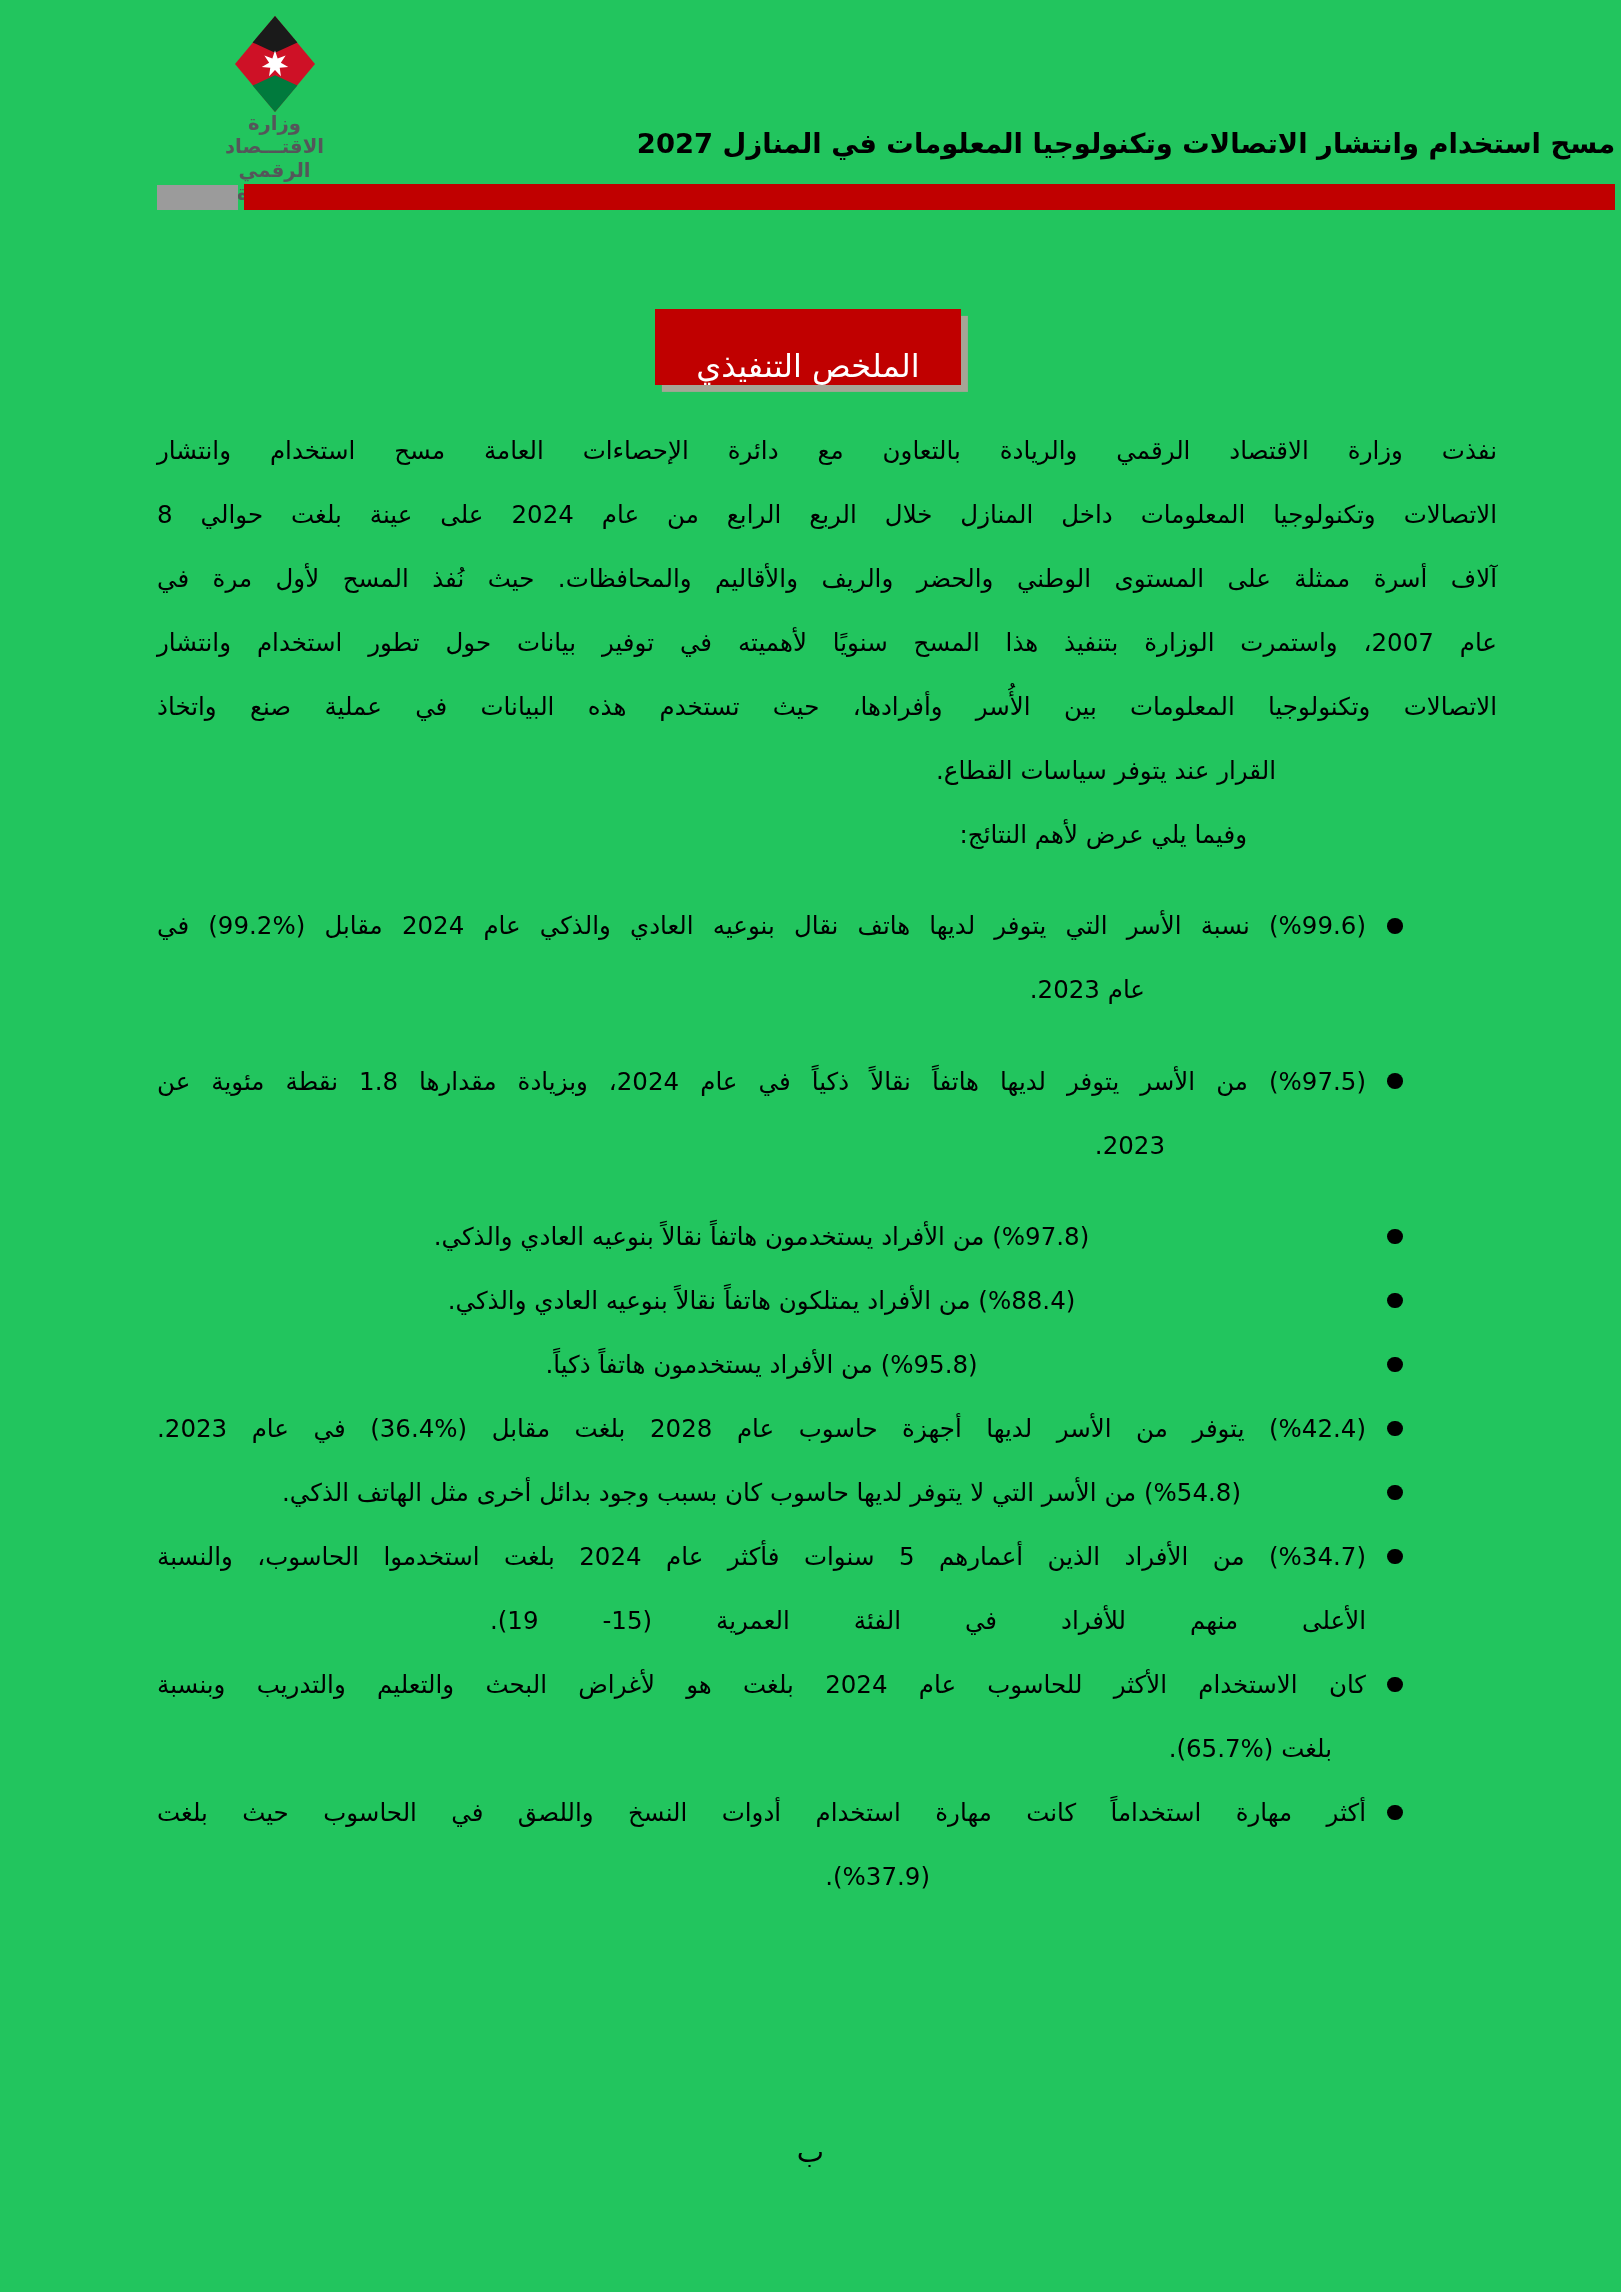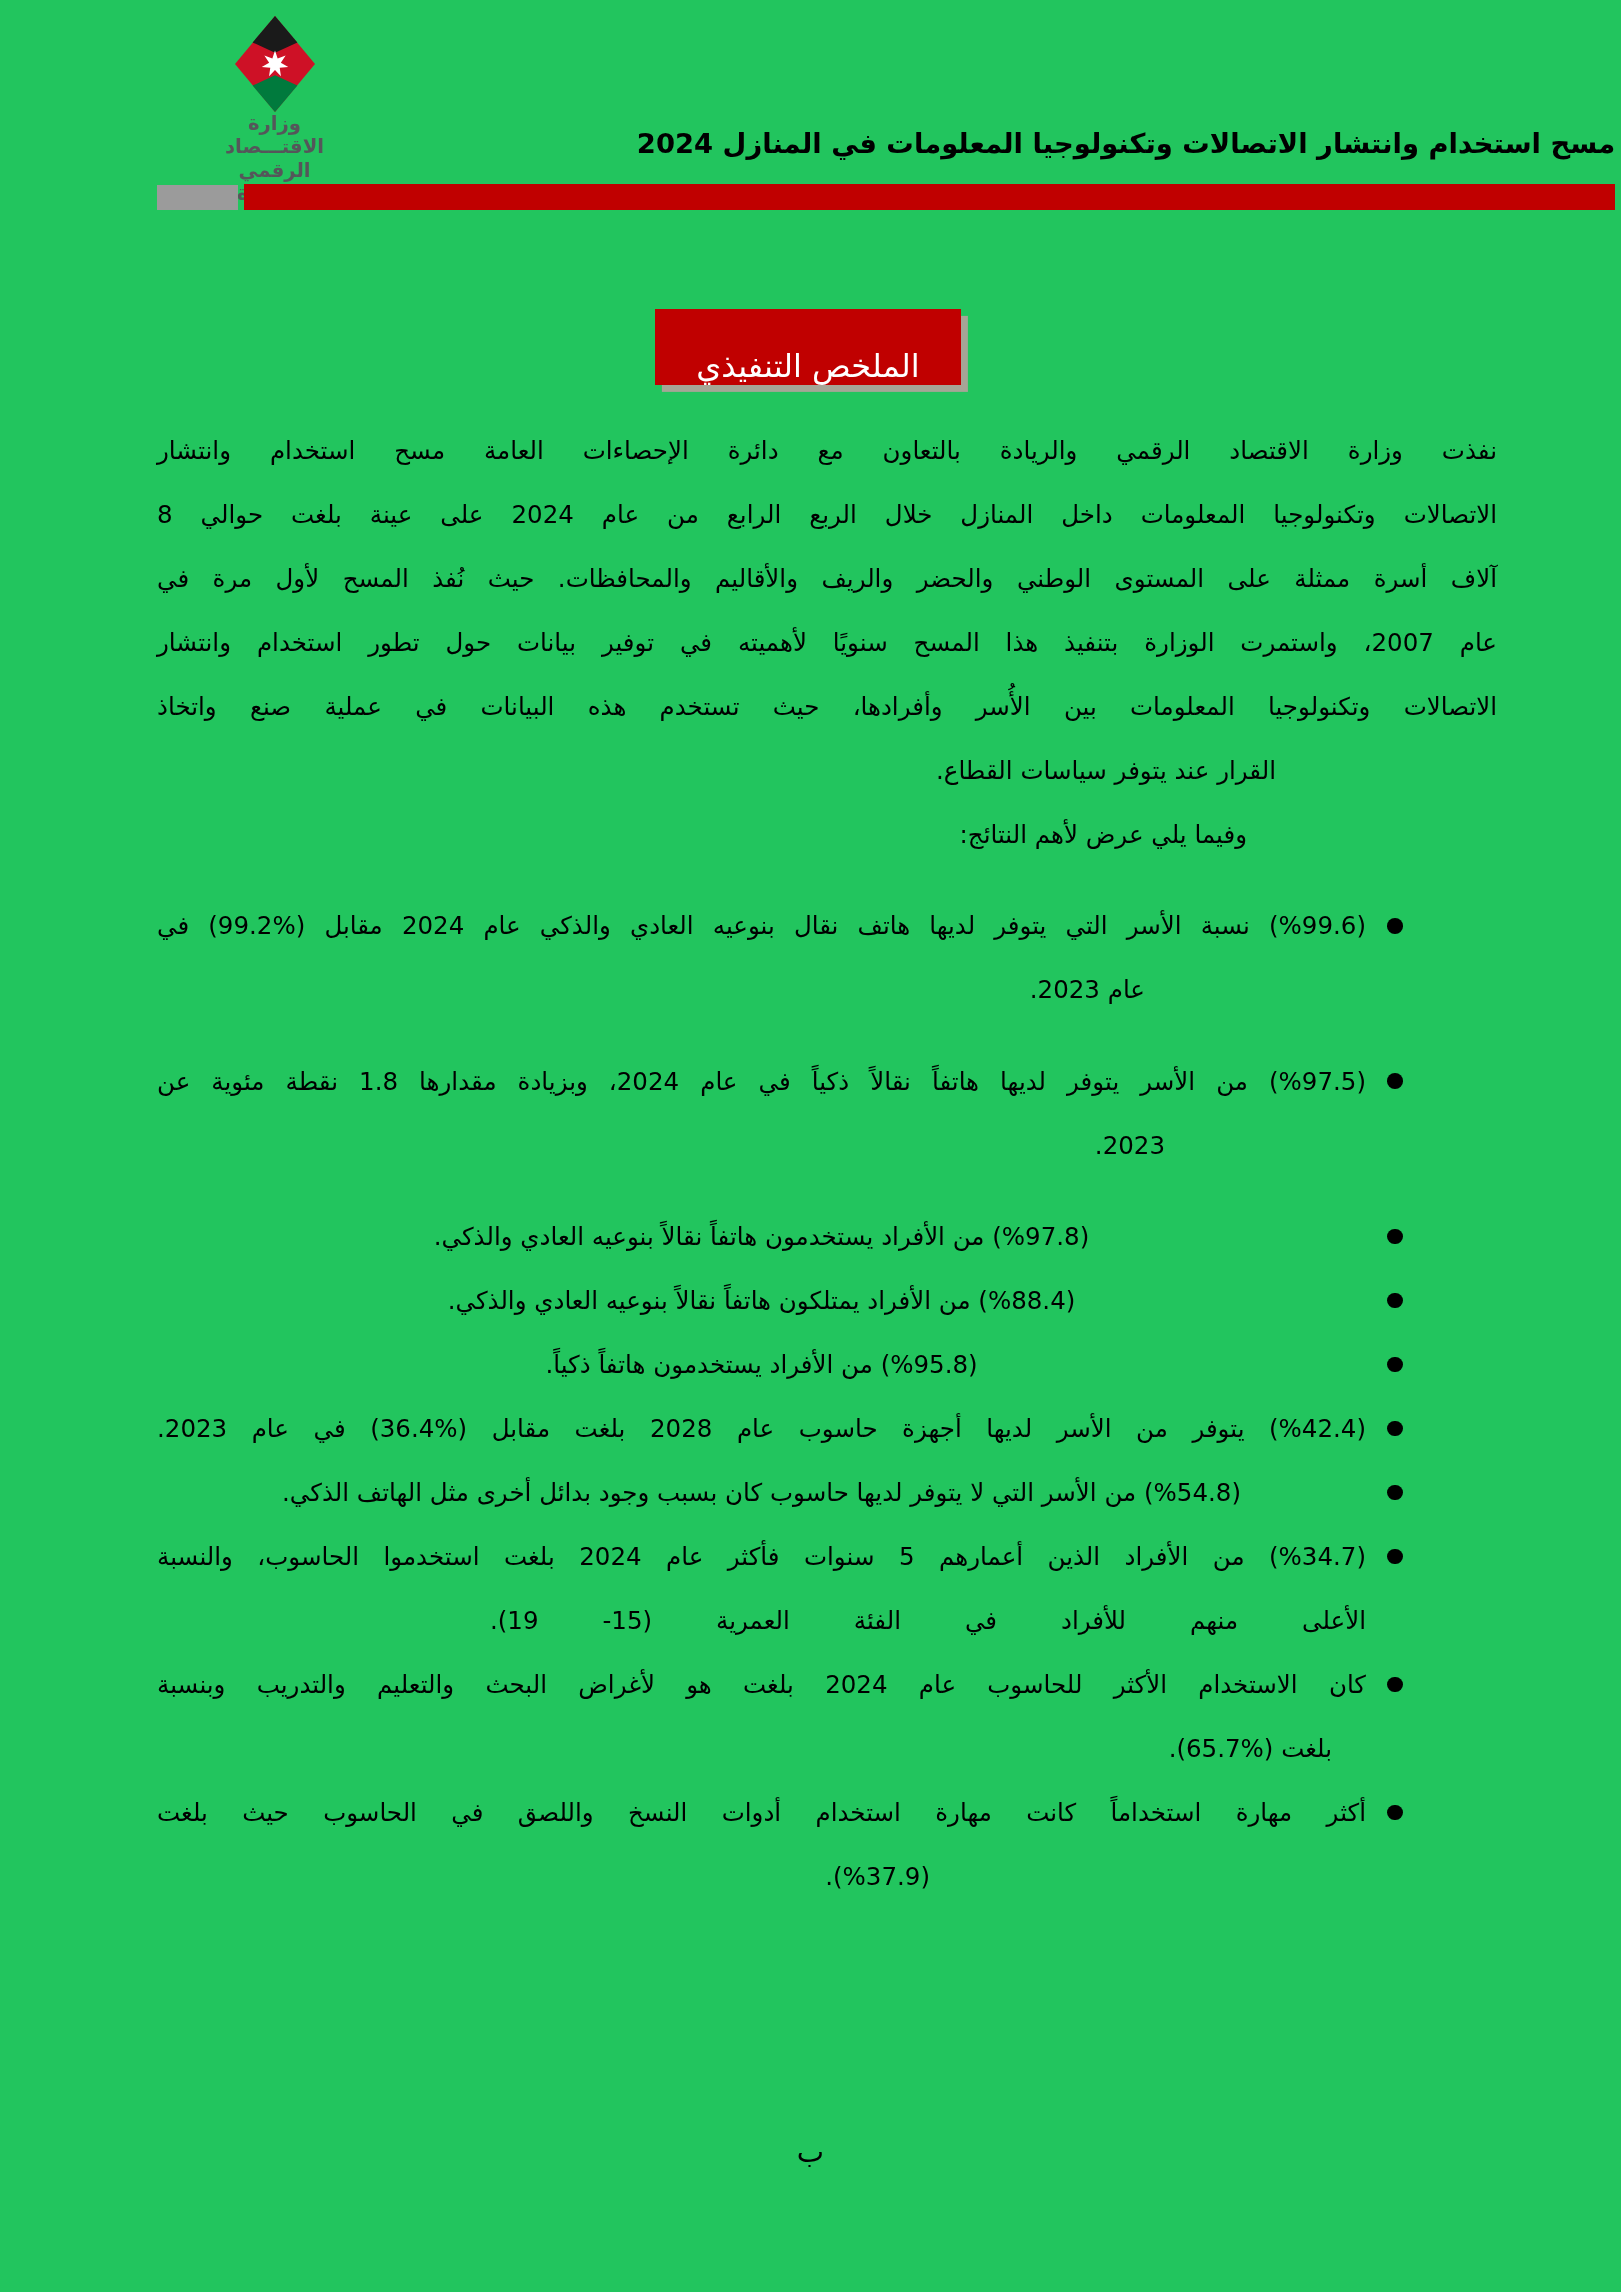--- a/index.html
+++ b/index.html
@@ -70,21 +70,21 @@
     <svg width="80" height="96" viewBox="0 0 100 120">
       <path d="M50,0 L100,60 L50,120 L0,60 Z" fill="#CE1126"></path>
       <path d="M50,0 L78,33 L50,46 L22,33 Z" fill="#1A1A1A"></path>
       <path d="M50,120 L78,87 L50,74 L22,87 Z" fill="#007A3D"></path>
       <polygon points="50,43 53.3,53.2 63.3,49.4 57.3,58.3 66.6,63.8 55.9,64.7 57.4,75.3 50,67.5 42.6,75.3 44.1,64.7 33.4,63.8 42.7,58.3 36.7,49.4 46.7,53.2" fill="#ffffff"></polygon>
     </svg>
     <div class="mname">وزارة الاقتـــصاد</div>
     <div class="mname">الرقمي والريادة</div>
   </div>
 
-  <div class="doc-title">مسح استخدام وانتشار الاتصالات وتكنولوجيا المعلومات في المنازل 2024</div>
+  <div class="doc-title">مسح استخدام وانتشار الاتصالات وتكنولوجيا المعلومات في المنازل 2027</div>
   <div class="rule-gray"></div>
   <div class="rule-red"></div>
 
   <div class="banner">
     <span>الملخص التنفيذي</span>
   </div>
 
   <div class="content">
     <p class="il f">نفذت وزارة الاقتصاد الرقمي والريادة بالتعاون مع دائرة الإحصاءات العامة مسح استخدام وانتشار</p>
     <p class="il f">الاتصالات وتكنولوجيا المعلومات داخل المنازل خلال الربع الرابع من عام 2024 على عينة بلغت حوالي 8</p>

